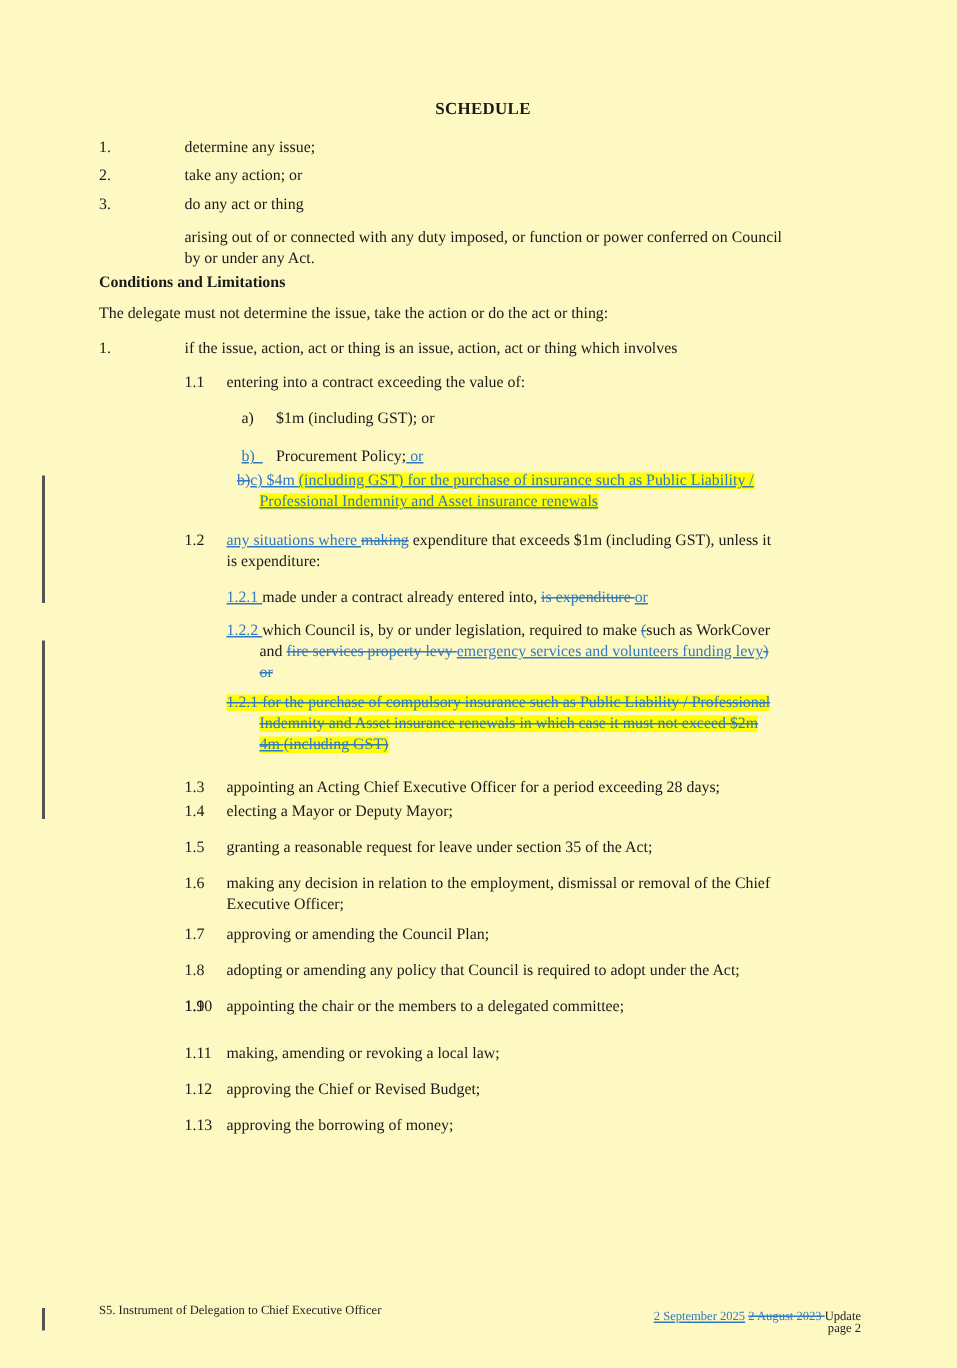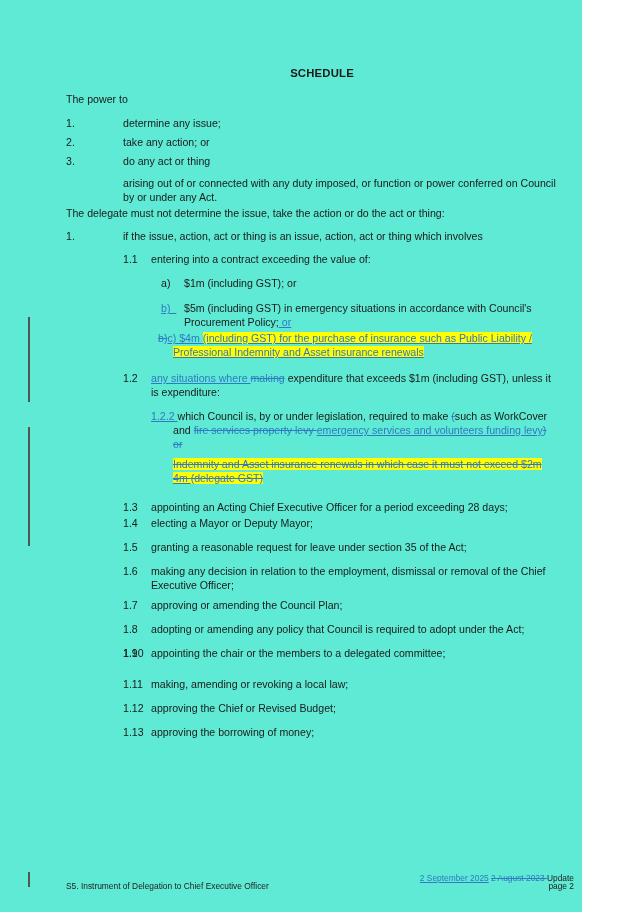--- a/index.html
+++ b/index.html
@@ -1,20 +1,20 @@
 <!DOCTYPE html>
 <html><head>
 <meta charset="utf-8">
 <style>
   html,body{margin:0;padding:0;background:#ffffff;}
   .page{
     position:relative;
-    width:582px;height:912px;
-    background:#5eead4;
-    font-family:Liberation Sans, sans-serif;
+    width:638px;height:912px;
+    background:#fef9c3;
+    font-family:Liberation Serif, serif;
     font-size:10.6px;
     color:#1a1a1a;
     overflow:hidden;
   }
   .content{position:absolute;left:66px;top:66px;width:512px;}
   .block{position:relative;}
   .line{line-height:14px;white-space:pre;}
   .b-title{text-align:center;font-weight:bold;font-size:11.3px;letter-spacing:.2px;}
   .b-heading{font-weight:bold;}
   .ind-l1{padding-left:57px;}
@@ -27,92 +27,95 @@
   .marker{position:absolute;top:0;line-height:14px;white-space:pre;}
   .ind-l1 > .marker{left:0;}
   .ind-l2 > .marker{left:57px;}
   .ind-l3 > .marker{left:95px;}
   .rn-ins{color:var(--rev-blue,#3179c2);text-decoration:underline;}
   .rn-del{color:var(--rev-blue,#3179c2);text-decoration:line-through;}
   .rn-insdel{color:var(--rev-blue,#3179c2);text-decoration:underline line-through;text-align:right;}
   .rn-hl{background:var(--hl-yellow,#ffff00);}
   .change-bar{position:absolute;left:28px;width:1.5px;background:#555;}
   .footer{position:absolute;left:0;top:867px;width:638px;font-size:8.4px;color:#222;}
-  .footer .f-left{position:absolute;left:66px;top:14px;white-space:pre;}
+  .footer .f-left{position:absolute;left:66px;top:2px;white-space:pre;}
   .footer .f-right{position:absolute;right:64px;top:6px;text-align:right;white-space:pre;}
   .footer .f-page{position:absolute;right:64px;top:14px;text-align:right;white-space:pre;}
 </style>
 </head>
 <body>
 
 <div class="page" style="--rev-blue: #3179c2; --hl-yellow: #ffff00;">
   <div class="change-bar" style="top:317px;height:85px;"></div>
   <div class="change-bar" style="top:427px;height:119px;"></div>
   <div class="change-bar" style="top:872px;height:15px;"></div>
 
   <div class="content" id="doc-content">
       <div class="block b-title" style="margin-bottom: 12px;">
         <div class="line first"><span class="">SCHEDULE</span></div>
-      </div>
-      <div class="block" style="margin-bottom: 10px;">
-        <div class="line first"><span class="">The power to</span></div>
       </div>
       <div class="block ind-l1" style="margin-bottom: 5px;">
         <span class="marker">1.</span>
         <div class="line first"><span class="">determine any issue;</span></div>
       </div>
       <div class="block ind-l1" style="margin-bottom: 5px;">
         <span class="marker">2.</span>
         <div class="line first"><span class="">take any action; or</span></div>
       </div>
       <div class="block ind-l1" style="margin-bottom: 8px;">
         <span class="marker">3.</span>
         <div class="line first"><span class="">do any act or thing</span></div>
       </div>
       <div class="block ind-l1" style="margin-bottom: 2px;">
         <div class="line first"><span class="">arising out of or connected with any duty imposed, or function or power conferred on Council</span></div>
         <div class="line"><span class="">by or under any Act.</span></div>
+      </div>
+      <div class="block b-heading" style="margin-bottom: 7px;">
+        <div class="line first"><span class="">Conditions and Limitations</span></div>
       </div>
       <div class="block" style="margin-bottom: 9px;">
         <div class="line first"><span class="">The delegate must not determine the issue, take the action or do the act or thing:</span></div>
       </div>
       <div class="block ind-l1" style="margin-bottom: 9px;">
         <span class="marker">1.</span>
         <div class="line first"><span class="">if the issue, action, act or thing is an issue, action, act or thing which involves</span></div>
       </div>
       <div class="block ind-l2" style="margin-bottom: 10px;">
         <span class="marker">1.1</span>
         <div class="line first"><span class="">entering into a contract exceeding the value of:</span></div>
       </div>
       <div class="block ind-l3" style="margin-bottom: 11px;">
         <span class="marker">a)</span>
         <div class="line first"><span class="">$1m (including GST); or</span></div>
       </div>
       <div class="block ind-l3" style="margin-bottom: 2px;">
         <span class="marker rn-ins">b)&nbsp;&nbsp;</span>
-        <div class="line first"><span class="">$5m (including GST) in emergency situations in accordance with Council's</span></div>
         <div class="line"><span class="">Procurement Policy;</span><span class="rn-ins"> or</span></div>
       </div>
       <div class="block ind-ha" style="margin-bottom: 12px;">
         <div class="line first"><span class="rn-del">b)</span><span class="rn-ins">c) $4m </span><span class="rn-ins rn-hl">(including GST) for the purchase of insurance such as Public Liability /</span></div>
         <div class="line"><span class="rn-ins rn-hl">Professional Indemnity and Asset insurance renewals</span></div>
       </div>
       <div class="block ind-l2" style="margin-bottom: 10px;">
         <span class="marker">1.2</span>
         <div class="line first"><span class="rn-ins">any situations where </span><span class="rn-del">making</span><span class=""> expenditure that exceeds $1m (including GST), unless it</span></div>
         <div class="line"><span class="">is expenditure:</span></div>
       </div>
+      <div class="block ind-hb" style="margin-bottom: 8px;">
+        <div class="line first"><span class="rn-ins">1.2.1 </span><span class="">made under a contract already entered into, </span><span class="rn-del">is expenditure </span><span class="rn-ins">or</span></div>
+      </div>
       <div class="block ind-hb" style="margin-bottom: 6px;">
         <div class="line first"><span class="rn-ins">1.2.2 </span><span class="">which Council is, by or under legislation, required to make </span><span class="rn-del">(</span><span class="">such as WorkCover</span></div>
         <div class="line"><span class="">and </span><span class="rn-del">fire services property levy </span><span class="rn-ins">emergency services and volunteers funding levy</span><span class="rn-del">)</span></div>
         <div class="line"><span class="rn-del">or</span></div>
       </div>
       <div class="block ind-hb" style="margin-bottom: 15px;">
+        <div class="line first"><span class="rn-del rn-hl">1.2.1 for the purchase of compulsory insurance such as Public Liability / Professional</span></div>
         <div class="line"><span class="rn-del rn-hl">Indemnity and Asset insurance renewals in which case it must not exceed $2m</span></div>
-        <div class="line"><span class="rn-insdel rn-hl">4m </span><span class="rn-del rn-hl">(delegate GST)</span></div>
+        <div class="line"><span class="rn-insdel rn-hl">4m </span><span class="rn-del rn-hl">(including GST)</span></div>
       </div>
       <div class="block ind-l2" style="margin-bottom: 2px;">
         <span class="marker">1.3</span>
         <div class="line first"><span class="">appointing an Acting Chief Executive Officer for a period exceeding 28 days;</span></div>
       </div>
       <div class="block ind-l2" style="margin-bottom: 10px;">
         <span class="marker">1.4</span>
         <div class="line first"><span class="">electing a Mayor or Deputy Mayor;</span></div>
       </div>
       <div class="block ind-l2" style="margin-bottom: 10px;">

